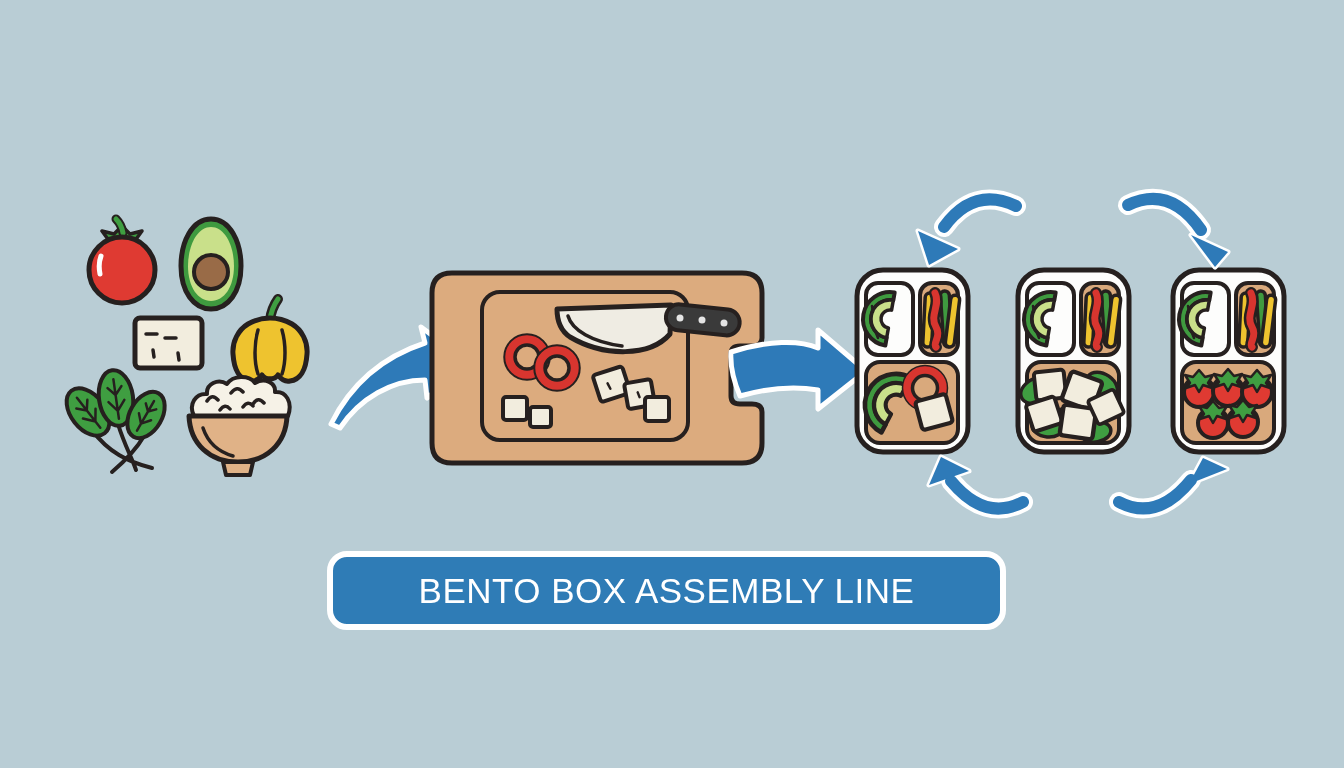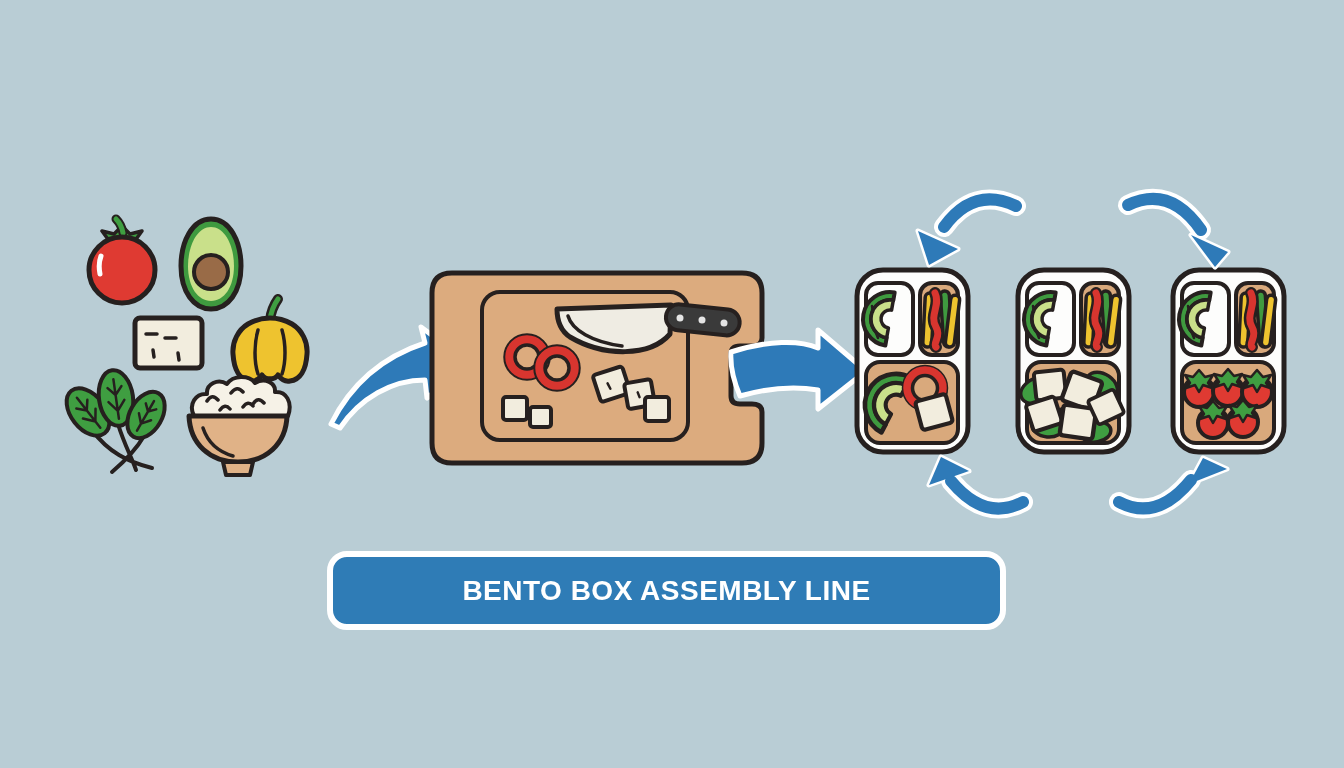--- a/index.html
+++ b/index.html
@@ -38,21 +38,21 @@
   .headw{fill:var(--arrow-blue,#2e7ab8);stroke:#ffffff;stroke-width:5;stroke-linejoin:round}
   .headf{fill:var(--arrow-blue,#2e7ab8)}
   
   .banner{
     position:absolute;left:327px;top:551px;width:679px;height:79px;
     box-sizing:border-box;background:var(--banner-blue,#2f7cb6);
     border:6px solid #ffffff;border-radius:20px;
     display:flex;align-items:center;justify-content:center;
   }
   .banner span{
-    color:#ffffff;font-weight:bold;font-size:28px;letter-spacing:0.5px;white-space:nowrap;
+    color:#ffffff;font-weight:normal;font-size:35px;letter-spacing:0.5px;white-space:nowrap;
   }
 </style>
 </head>
 <body>
 
 <div class="canvas">
   <svg class="scene-svg" width="1344" height="768" viewBox="0 0 1344 768">
     <defs>
 
       <g id="avoslice">

